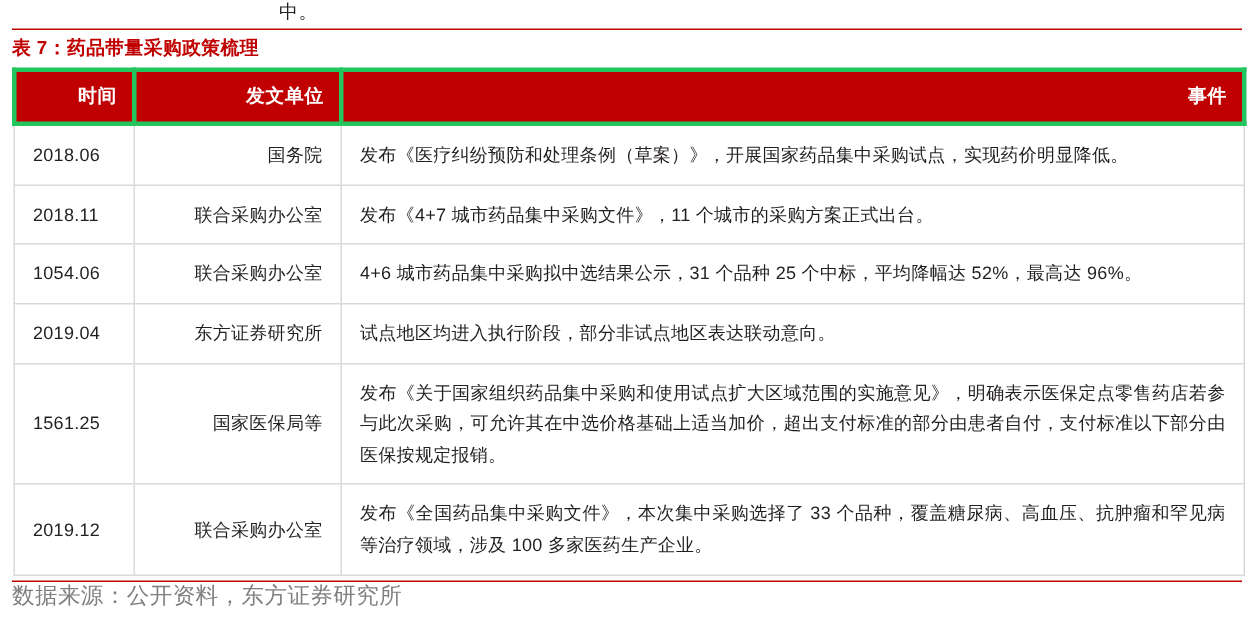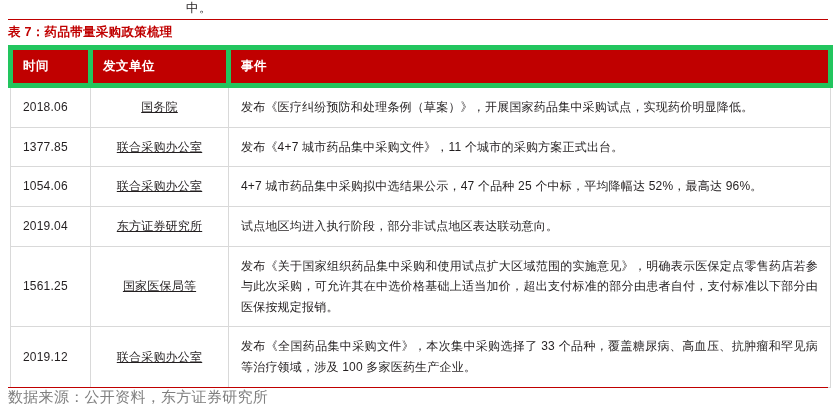--- a/index.html
+++ b/index.html
@@ -56,40 +56,39 @@
     width: 820px;
     border-collapse: collapse;
     table-layout: fixed;
     font-size: 12px;
   }
   table.policy th {
     background: #c00000;
     color: #ffffff;
     font-weight: bold;
     font-size: 12.5px;
-    text-align: left;
+    text-align: right;
     padding: 8px 10px;
-    border: 5px solid #22c55e;
+    border: 3px solid #22c55e;
     letter-spacing: 0.5px;
   }
   table.policy td {
     border: 1px solid #d9d9d9;
     padding: 9px 12px;
     vertical-align: middle;
     line-height: 1.72;
     color: #231f20;
     font-size: 12px;
     letter-spacing: 0.2px;
   }
   table.policy td.c-time {
     text-align: left;
   }
   table.policy td.c-org {
-    text-align: center;
-    text-decoration: underline;
+    text-align: right;
   }
   table.policy td.c-event {
     text-align: justify;
     margin-left: 10px;
   }
   col.col-time { width: 80px; }
   col.col-org { width: 138px; }
   col.col-event { width: 602px; }
 
   .bottom-rule {
@@ -133,28 +132,28 @@
         <th>事件</th>
       </tr>
     </thead>
     <tbody>
       <tr>
         <td class="c-time">2018.06</td>
         <td class="c-org">国务院</td>
         <td class="c-event">发布《医疗纠纷预防和处理条例（草案）》，开展国家药品集中采购试点，实现药价明显降低。</td>
       </tr>
       <tr>
-        <td class="c-time">1377.85</td>
+        <td class="c-time">2018.11</td>
         <td class="c-org">联合采购办公室</td>
         <td class="c-event">发布《4+7 城市药品集中采购文件》，11 个城市的采购方案正式出台。</td>
       </tr>
       <tr>
         <td class="c-time">1054.06</td>
         <td class="c-org">联合采购办公室</td>
-        <td class="c-event">4+7 城市药品集中采购拟中选结果公示，47 个品种 25 个中标，平均降幅达 52%，最高达 96%。</td>
+        <td class="c-event">4+6 城市药品集中采购拟中选结果公示，31 个品种 25 个中标，平均降幅达 52%，最高达 96%。</td>
       </tr>
       <tr>
         <td class="c-time">2019.04</td>
         <td class="c-org">东方证券研究所</td>
         <td class="c-event">试点地区均进入执行阶段，部分非试点地区表达联动意向。</td>
       </tr>
       <tr>
         <td class="c-time">1561.25</td>
         <td class="c-org">国家医保局等</td>
         <td class="c-event">发布《关于国家组织药品集中采购和使用试点扩大区域范围的实施意见》，明确表示医保定点零售药店若参与此次采购，可允许其在中选价格基础上适当加价，超出支付标准的部分由患者自付，支付标准以下部分由医保按规定报销。</td>

